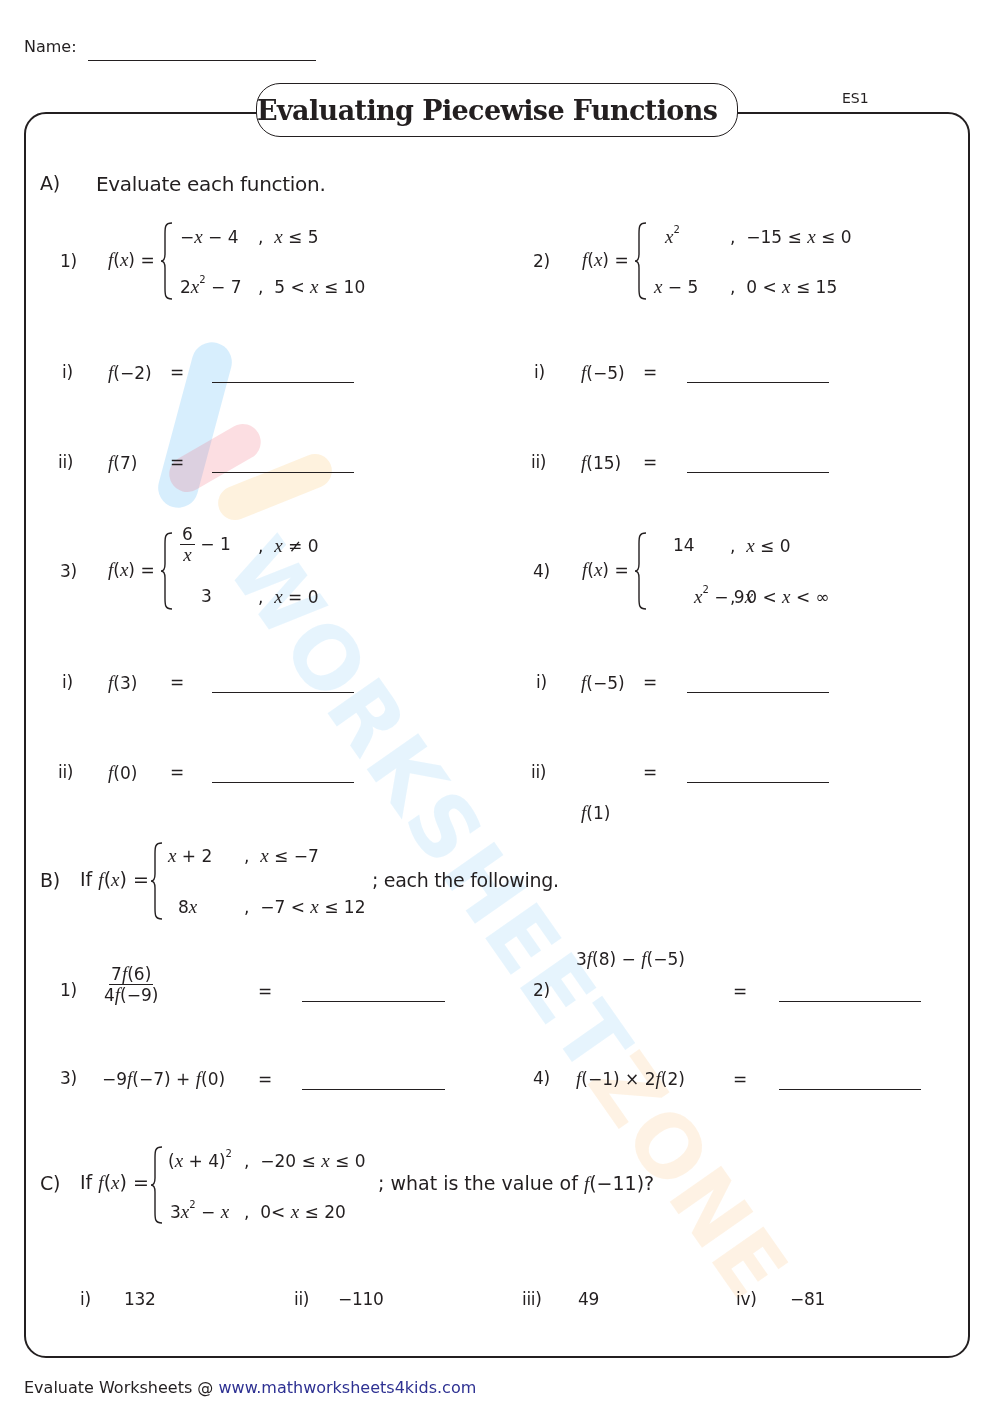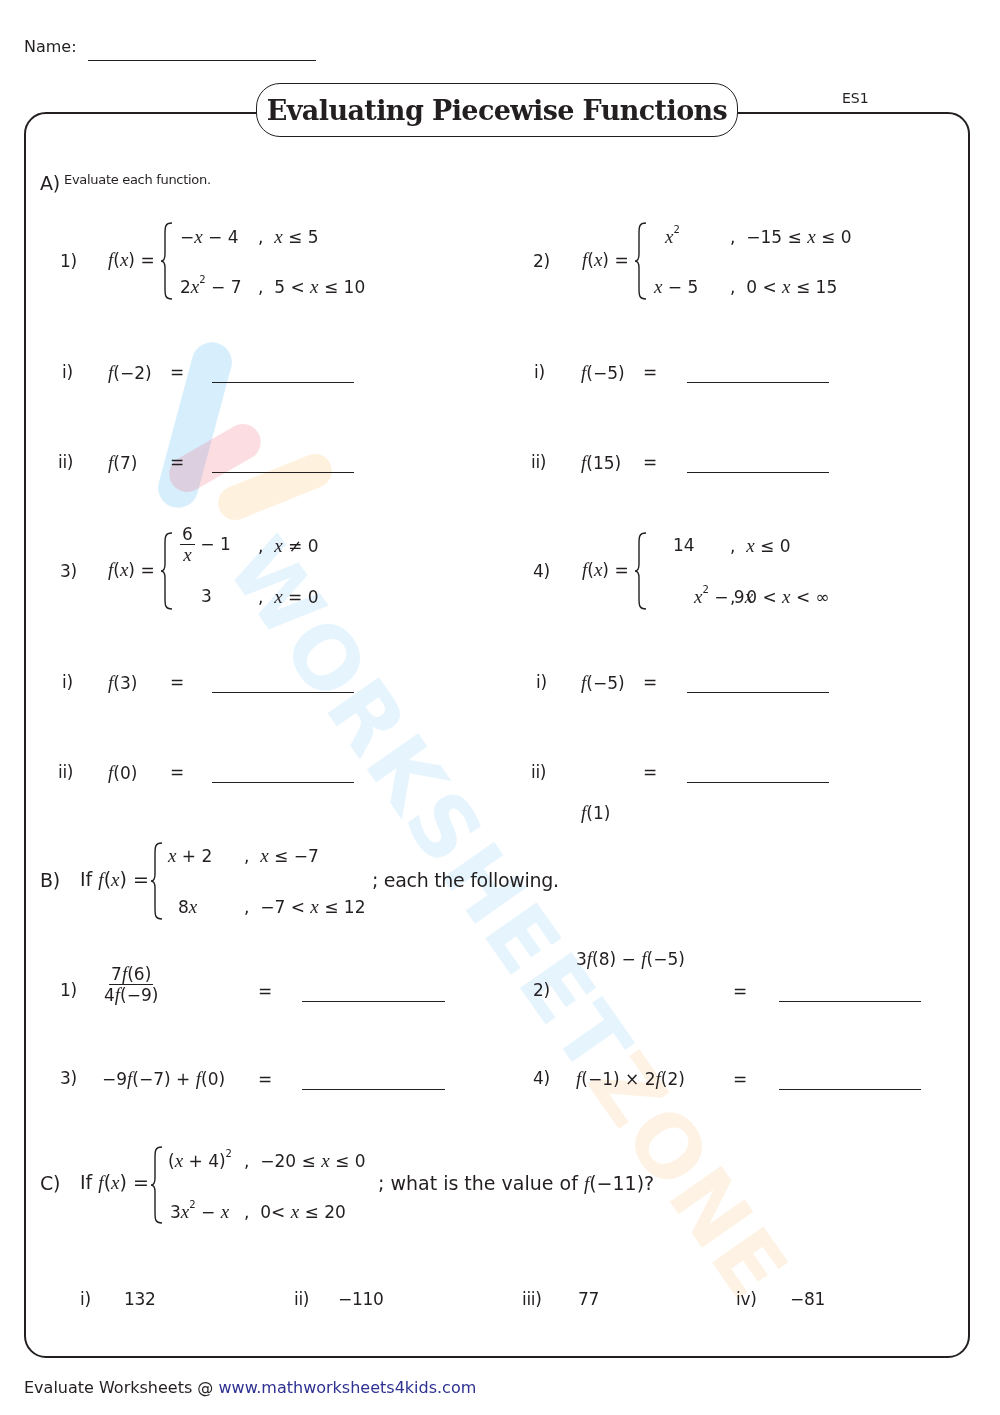--- a/index.html
+++ b/index.html
@@ -12,21 +12,21 @@
   sup { font-size:10px; vertical-align:top; position:relative; top:-2px; }
   .line { position:absolute; height:0; border-top:1.6px solid #231f20; }
 
   
   #name-label { left:24px; top:37px; font-size:16px; }
   #name-line { left:88px; top:60px; width:228px; }
 
   
   #frame { left:24px; top:112px; width:946px; height:1246px; border:2px solid #231f20; border-radius:22px; box-sizing:border-box; }
   #title-box { left:256px; top:83px; width:482px; height:54px; background:#fff; border:1.6px solid #231f20; border-radius:24px; box-sizing:border-box;
-               display:flex; align-items:center; justify-content:center; }
+               display:flex; align-items:center; justify-content:flex-start; }
   #title { font-family:"DejaVu Serif", "Liberation Serif", serif; font-weight:bold; font-size:27px; letter-spacing:-0.6px; color:#231f20; }
   #code { left:842px; top:90px; font-size:14px; }
 
   
   .wm-stroke { position:absolute; border-radius:20px; opacity:0.22; }
   #wm-text { left:290px; top:520px; font-family:"DejaVu Sans", sans-serif; font-weight:bold; font-size:86px; letter-spacing:2px;
              transform-origin:0 0; transform:rotate(55deg); color:#4ab3f4; opacity:0.13; white-space:nowrap; }
   #wm-text span.o { color:#f9a33a; }
 
   
@@ -51,21 +51,21 @@
 <div class="wm-stroke" style="left:215px;top:470px;width:120px;height:34px;background:#f9c36b;transform:rotate(-22deg);"></div>
 <div id="wm-text" class="abs"><span>WORKSHEET</span><span class="o">ZONE</span></div>
 
 <div id="frame" class="abs"></div>
 <div id="title-box" class="abs">
   <span id="title">Evaluating Piecewise Functions</span>
 </div>
 <div id="code" class="abs">ES1</div>
 
 <div class="abs sans" style="left:40px;top:172px;font-size:19px;">A)</div>
-<div class="abs sans" style="left:64px;top:172px;font-size:13px;">Evaluate each function.</div>
+<div class="abs sans" style="left:96px;top:172px;font-size:20px;">Evaluate each function.</div>
 
 <div class="abs sans" style="left:60px;top:251px;">1)</div>
 <div class="abs math" style="left:108px;top:249px;"><i>f</i>(<i>x</i>) =</div>
 <div class="brace" style="left:160px;top:222px;height:78px;">
   <svg viewBox="0 0 14 78" preserveAspectRatio="none">
       <path d="M12 1 C5 1 5 5 5 12 L5 32 C5 37 3 39 1 39 C3 39 5 41 5 46 L5 66 C5 73 5 77 12 77" fill="none" stroke="#231f20" stroke-width="1.4"></path>
     </svg>
 </div>
 <div class="abs math" style="left:180px;top:226px;">−<i>x</i> − 4</div>
 <div class="abs math" style="left:258px;top:226px;">, &nbsp;<i>x</i> ≤ 5</div>
@@ -203,20 +203,20 @@
 <div class="abs math" style="left:244px;top:1150px;">, &nbsp;−20 ≤ <i>x</i> ≤ 0</div>
 <div class="abs math" style="left:170px;top:1201px;">3<i>x</i><sup>2</sup> − <i>x</i></div>
 <div class="abs math" style="left:244px;top:1201px;">, &nbsp;0&lt; <i>x</i> ≤ 20</div>
 <div class="abs math" style="left:378px;top:1172px;font-size:19px;">; what is the value of <i>f</i>(−11)?</div>
 
 <div class="abs sans" style="left:80px;top:1289px;">i)</div>
 <div class="abs sans" style="left:124px;top:1289px;">132</div>
 <div class="abs sans" style="left:294px;top:1289px;">ii)</div>
 <div class="abs sans" style="left:338px;top:1289px;">−110</div>
 <div class="abs sans" style="left:522px;top:1289px;">iii)</div>
-<div class="abs sans" style="left:578px;top:1289px;">77</div>
+<div class="abs sans" style="left:578px;top:1289px;">49</div>
 <div class="abs sans" style="left:736px;top:1289px;">iv)</div>
 <div class="abs sans" style="left:790px;top:1289px;">−81</div>
 
 <div id="footer-label" class="abs">
   <span>Evaluate Worksheets @</span>
   <span id="footer-url">www.mathworksheets4kids.com</span>
 </div>
 
 </body></html>

